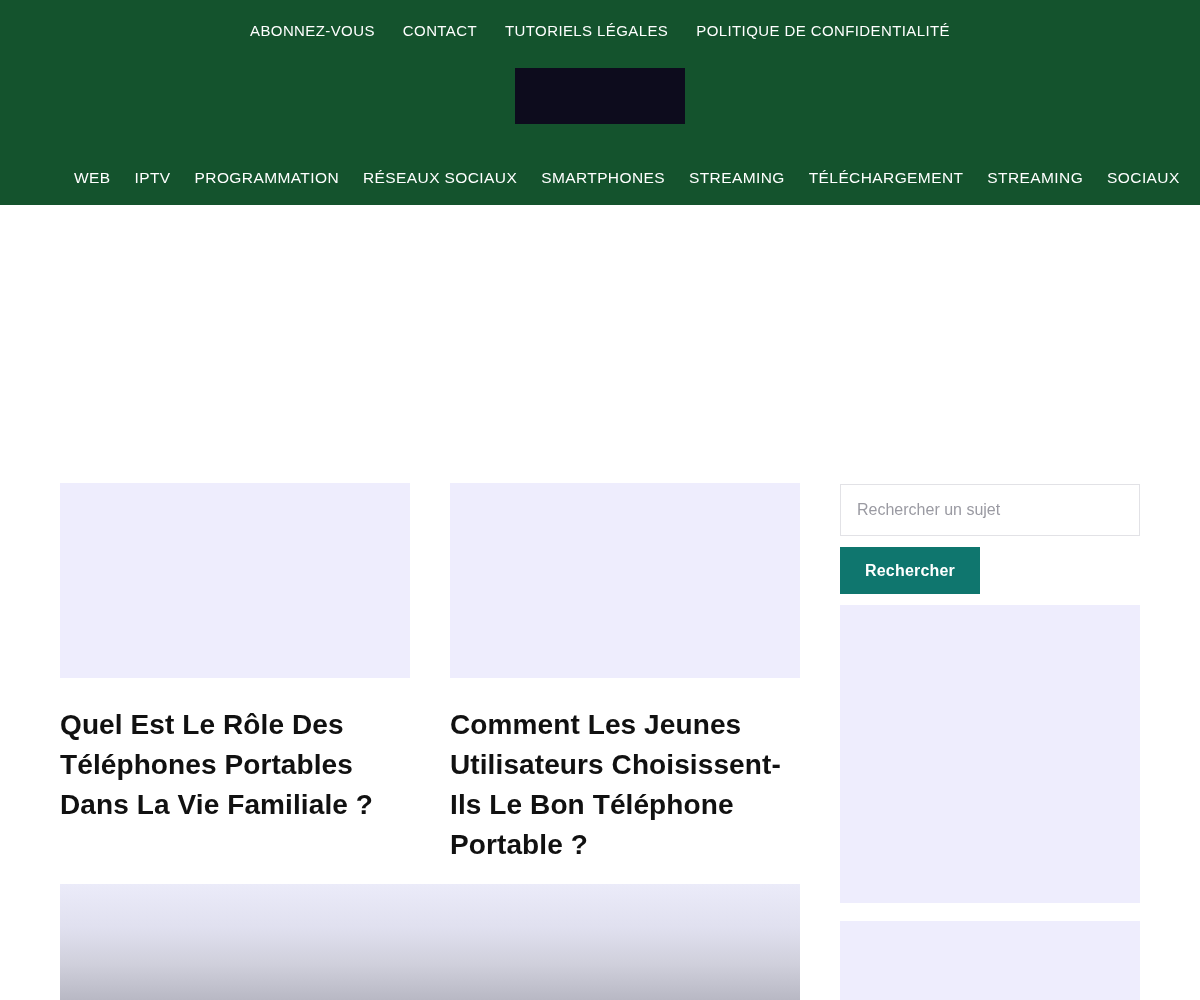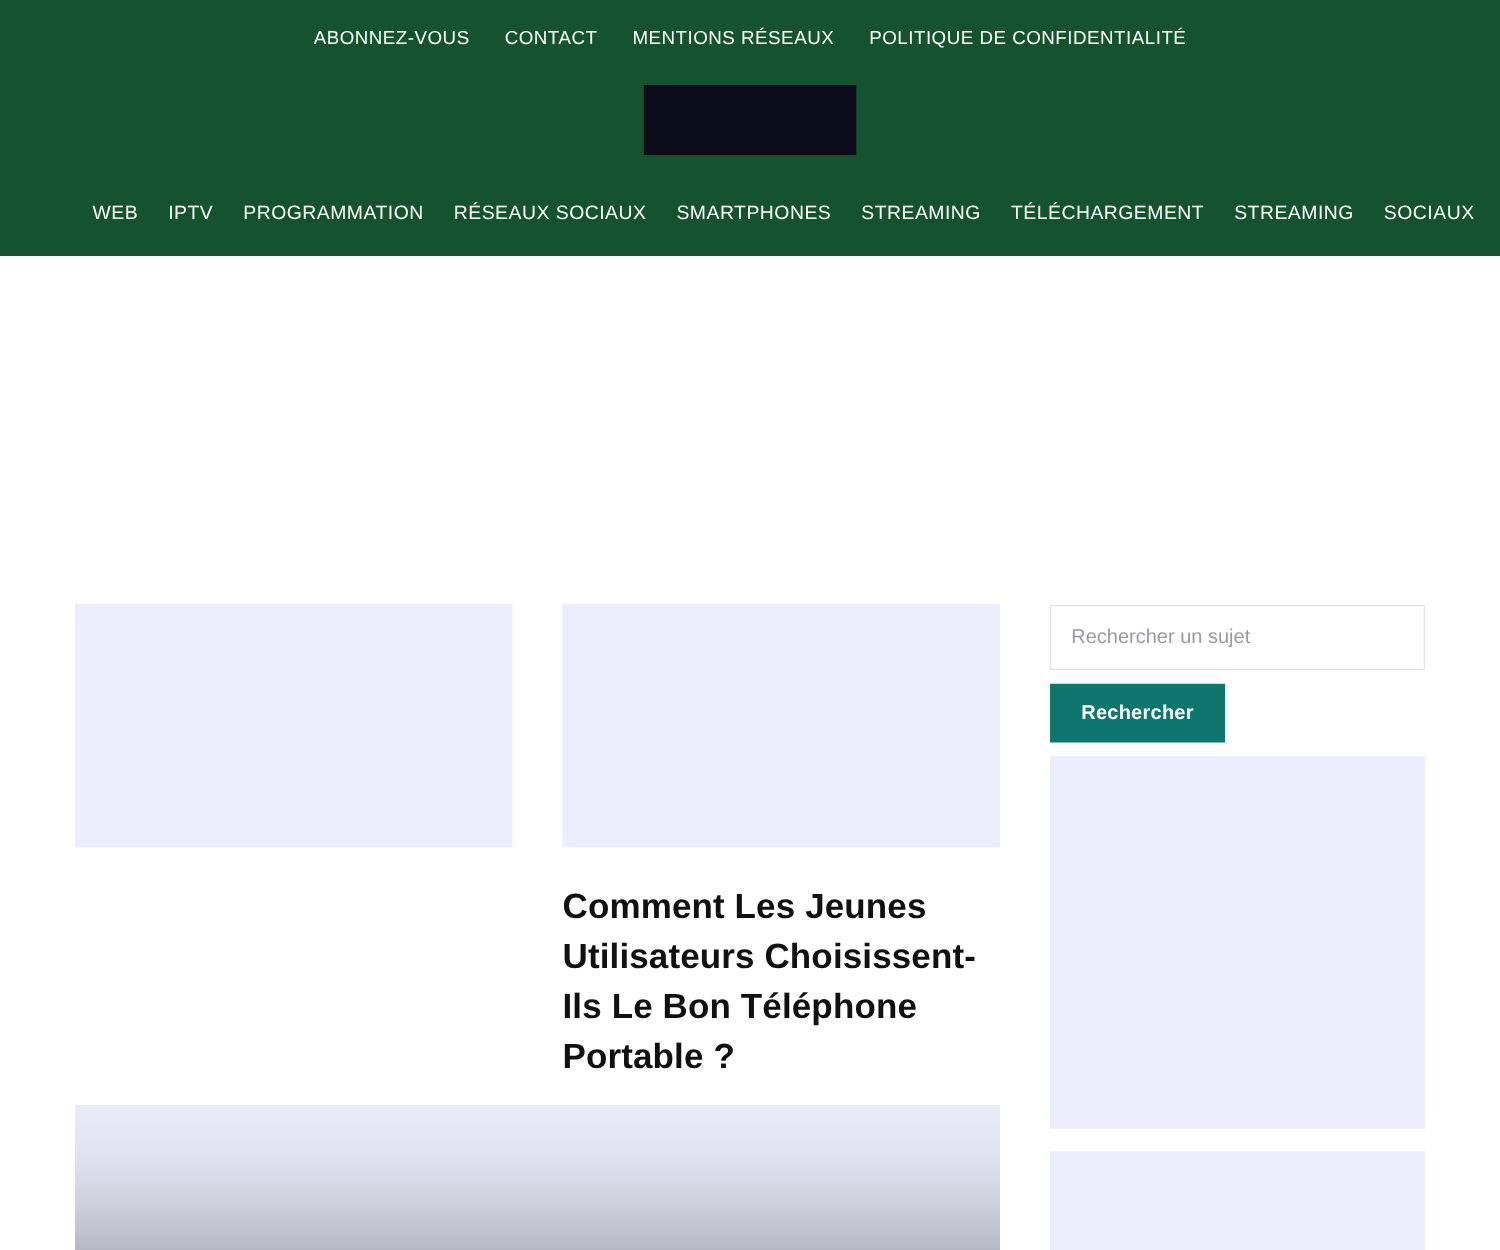--- a/index.html
+++ b/index.html
@@ -53,20 +53,21 @@
     background: #0d0c1d;
   }
 
   .mainnav {
     position: absolute;
     left: 0;
     top: 160px;
     width: 1200px;
     height: 36px;
     display: flex;
+    align-items: center;
     padding-left: 62px;
   }
 
   .mainnav-link {
     color: #ffffff;
     font-size: 15.5px;
     letter-spacing: 0.4px;
     text-decoration: none;
     padding: 0 12px;
     white-space: nowrap;
@@ -164,21 +165,21 @@
   .widget-short { height: 80px;  margin-top: 18px; }
 </style>
 </head>
 <body>
 
 <header class="site-header">
 
   <nav class="topbar">
     <a class="topbar-link">ABONNEZ-VOUS</a>
     <a class="topbar-link">CONTACT</a>
-    <a class="topbar-link">MENTIONS RÉSEAUX</a>
+    <a class="topbar-link">TUTORIELS LÉGALES</a>
     <a class="topbar-link">POLITIQUE DE CONFIDENTIALITÉ</a>
   </nav>
 
   <div class="logo-wrap">
     <div class="logo-box"></div>
   </div>
 
   <nav class="mainnav">
     <a class="mainnav-link">WEB</a>
     <a class="mainnav-link">IPTV</a>
@@ -193,20 +194,21 @@
 
 </header>
 
 <div class="page-body">
 
   <main class="content-area">
     <div class="post-grid">
 
       <article class="post-card">
         <div class="post-thumb"></div>
+        <h2 class="post-title">Quel Est Le Rôle Des Téléphones Portables Dans La Vie Familiale ?</h2>
       </article>
 
       <article class="post-card">
         <div class="post-thumb"></div>
         <h2 class="post-title">Comment Les Jeunes Utilisateurs Choisissent-Ils Le Bon Téléphone Portable ?</h2>
       </article>
 
     </div>
   </main>
 

